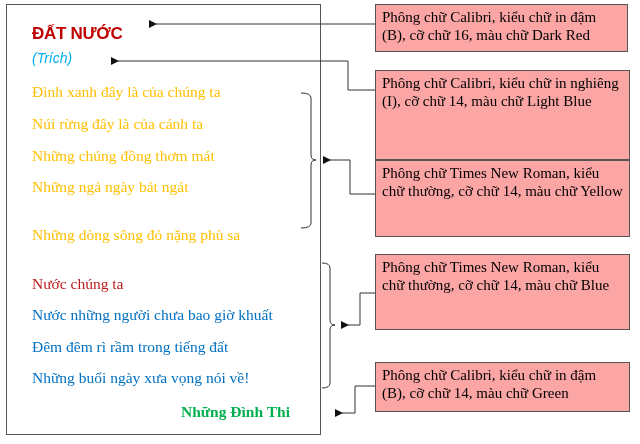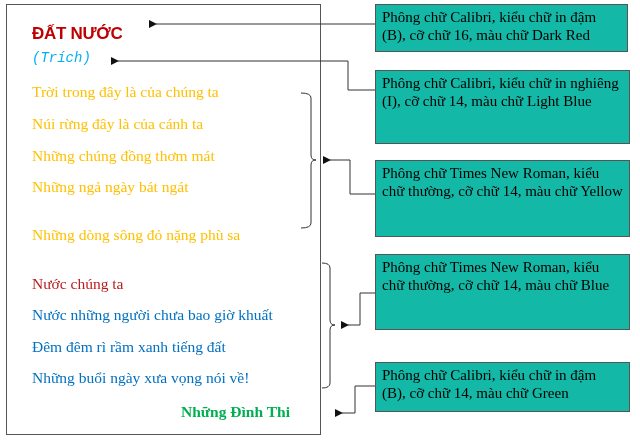--- a/index.html
+++ b/index.html
@@ -1,48 +1,48 @@
 <!DOCTYPE html>
 <html><head>
 <meta charset="utf-8">
 <style>
   html, body { margin:0; padding:0; background:#ffffff; }
   body { width:640px; height:444px; position:relative; overflow:hidden; }
   .poem-box { position:absolute; left:6px; top:4px; width:315px; height:431px; border:1.3px solid #555; box-sizing:border-box; }
   .line { position:absolute; white-space:nowrap; }
   .title { left:32px; top:12px; font-family:"Liberation Sans", sans-serif; font-weight:bold; font-size:17px; letter-spacing:-0.3px;margin-top:12px; }
-  .sub { left:32px; top:50px; font-family:Liberation Mono, monospace; font-style:italic; font-size:14px;text-align:right; }
+  .sub { left:32px; top:50px; font-family:Liberation Sans, sans-serif; font-style:italic; font-size:14px;text-align:right; }
   .verse { left:32px; font-family:"Liberation Serif", serif; font-size:15.5px; }
   .author { right:330px; top:403px; font-family:"Liberation Serif", serif; font-weight:bold; font-size:15.5px; }
-  .note { position:absolute; border:1.3px solid #555; box-sizing:border-box; padding:3px 6px; font-family:"Liberation Serif", serif; font-size:15px; line-height:18px; color:#000; background:#14b8a6; }
+  .note { position:absolute; border:1.3px solid #555; box-sizing:border-box; padding:3px 6px; font-family:"Liberation Serif", serif; font-size:15px; line-height:18px; color:#000; background:#fca5a5; }
   svg.overlay { position:absolute; left:0; top:0; }
 </style>
 </head>
 <body>
 
 <div class="poem-box"></div>
 
 <div class="line title" style="color:#C00000">ĐẤT NƯỚC</div>
 <div class="line sub" style="color:#00B0F0">(Trích)</div>
 
-<div class="line verse" style="top:83px;color:#FFC000">Trời trong đây là của chúng ta</div>
+<div class="line verse" style="top:83px;color:#FFC000">Đình xanh đây là của chúng ta</div>
 <div class="line verse" style="top:115px;color:#FFC000">Núi rừng đây là của cánh ta</div>
 <div class="line verse" style="top:147px;color:#FFC000">Những chúng đồng thơm mát</div>
 <div class="line verse" style="top:178px;color:#FFC000">Những ngả ngày bát ngát</div>
 <div class="line verse" style="top:226px;color:#FFC000">Những dòng sông đỏ nặng phù sa</div>
 
 <div class="line verse" style="top:275px;color:#b91c1c">Nước chúng ta</div>
 <div class="line verse" style="top:306px;color:#0070C0">Nước những người chưa bao giờ khuất</div>
-<div class="line verse" style="top:338px;color:#0070C0">Đêm đêm rì rầm xanh tiếng đất</div>
+<div class="line verse" style="top:338px;color:#0070C0">Đêm đêm rì rầm trong tiếng đất</div>
 <div class="line verse" style="top:369px;color:#0070C0">Những buổi ngày xưa vọng nói về!</div>
 
 <div class="line author" style="color:#00B050;right:auto;left:181px">Những Đình Thi</div>
 
 <div class="note" style="left:375px;top:4px;width:253px;height:48px">Phông chữ Calibri, kiểu chữ in đậm (B), cỡ chữ 16, màu chữ Dark Red</div>
-<div class="note" style="left:375px;top:70px;width:255px;height:74px">Phông chữ Calibri, kiểu chữ in nghiêng (I), cỡ chữ 14, màu chữ Light Blue</div>
+<div class="note" style="left:375px;top:70px;width:255px;height:90px">Phông chữ Calibri, kiểu chữ in nghiêng (I), cỡ chữ 14, màu chữ Light Blue</div>
 <div class="note" style="left:375px;top:160px;width:255px;height:77px">Phông chữ Times New Roman, kiểu chữ thường, cỡ chữ 14, màu chữ Yellow</div>
 <div class="note" style="left:375px;top:254px;width:255px;height:76px">Phông chữ Times New Roman, kiểu chữ thường, cỡ chữ 14, màu chữ Blue</div>
 <div class="note" style="left:375px;top:362px;width:255px;height:50px">Phông chữ Calibri, kiểu chữ in đậm (B), cỡ chữ 14, màu chữ Green</div>
 
 <svg class="overlay" width="640" height="444" viewBox="0 0 640 444">
   <defs>
     <marker id="arr" markerWidth="8" markerHeight="8" refX="1" refY="4" orient="auto-start-reverse">
       <path d="M8,0 L0,4 L8,8 Z" fill="#111"></path>
     </marker>
   </defs>

